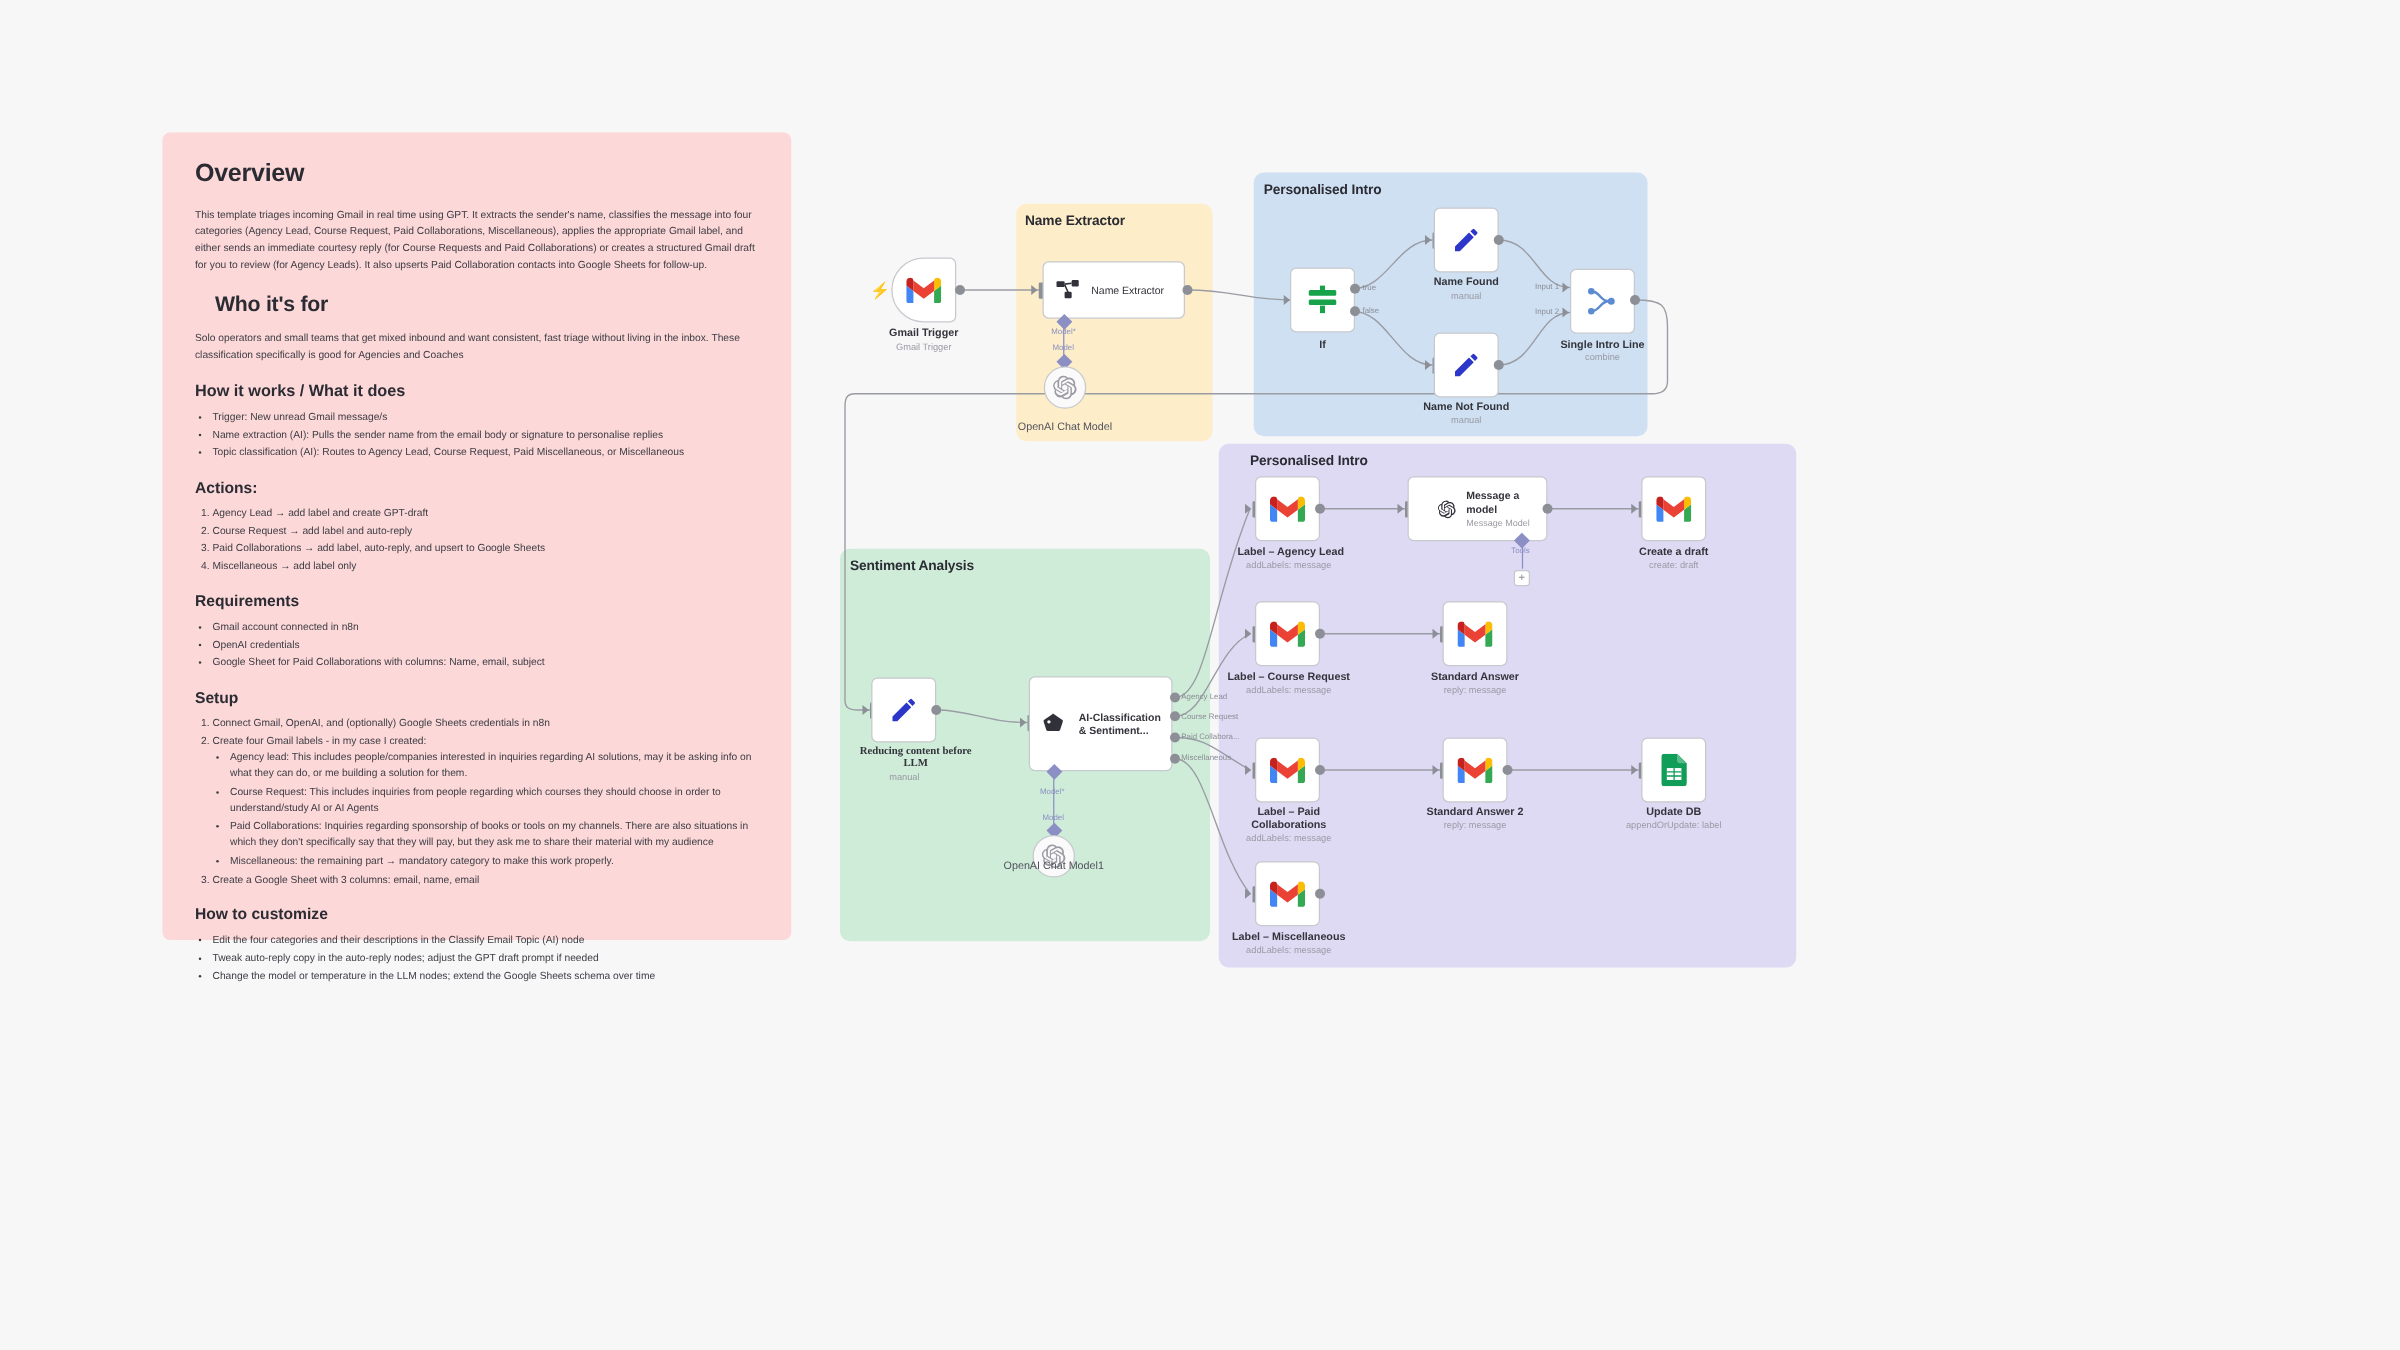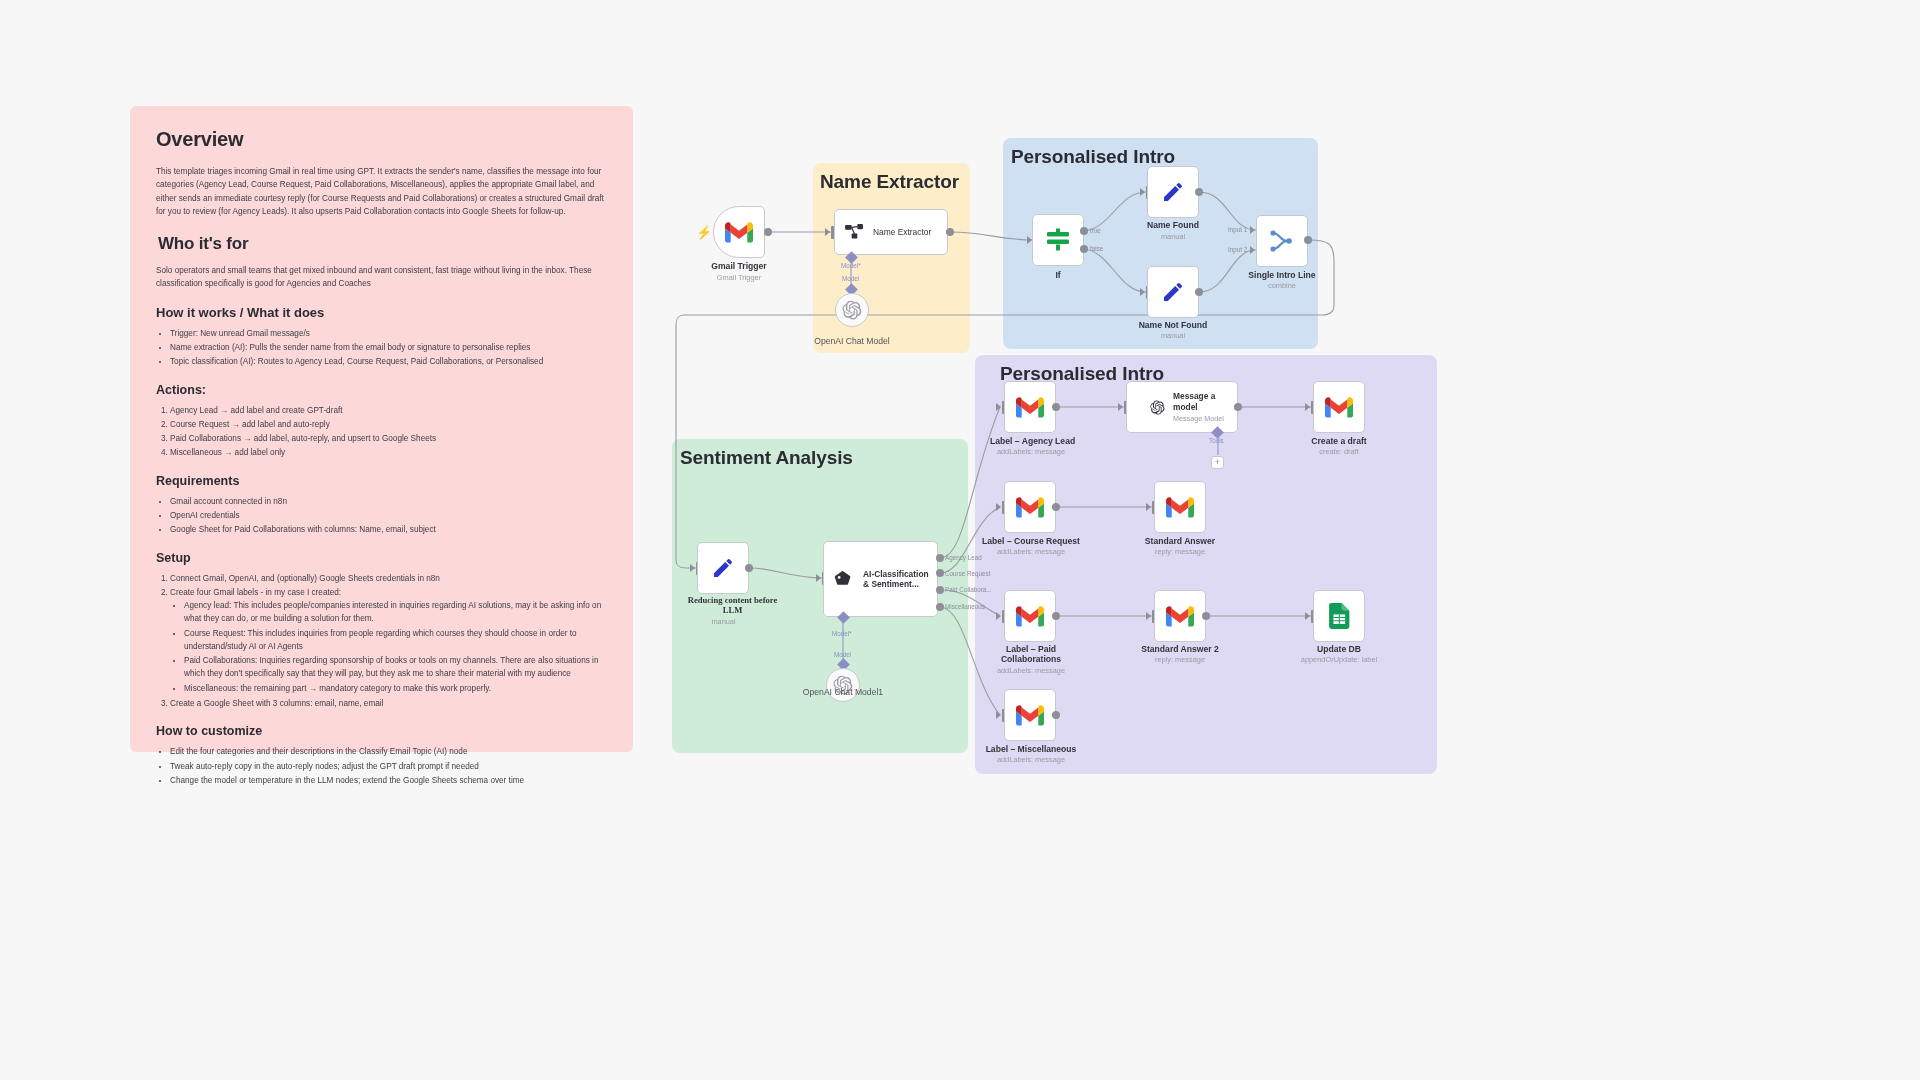--- a/index.html
+++ b/index.html
@@ -18,40 +18,40 @@
     border-radius: 6px;
     padding: 22px 26px 20px 26px;
     color: #3d3d45;
   }
   .sticky h1 {
     font-size: 20px; font-weight: 700; color: #2b2b33;
     margin-bottom: 14px; letter-spacing: -0.2px;
   }
   .sticky h2 {
     font-size: 17px; font-weight: 700; color: #2b2b33;
-    margin: 16px 0 10px 2px; letter-spacing: -0.2px;
+    margin: 16px 0 10px 16px; letter-spacing: -0.2px;
   }
   .sticky h3 {
     font-size: 12.5px; font-weight: 700; color: #2b2b33;
     margin: 14px 0 7px 0;
   }
   .sticky p { font-size: 8.2px; line-height: 1.62; margin-bottom: 4px; }
   .sticky ul, .sticky ol { margin: 0 0 2px 14px; }
   .sticky li { font-size: 8.2px; line-height: 1.62; margin-bottom: 1px; }
   .sticky ol { list-style-type: decimal; }
   .sticky ul { list-style-type: disc; }
 
   
   .group {
     position: absolute;
     border-radius: 8px;
   }
   .group-title {
     position: absolute;
-    font-size: 19px; font-weight: 700; color: #2b2b33;
+    font-size: 11px; font-weight: 700; color: #2b2b33;
     letter-spacing: -0.1px;
     white-space: nowrap;
   }
 
   
   .node {
     position: absolute;
     background: #ffffff;
     border: 1px solid #c6c9cd;
     border-radius: 5px;
@@ -187,21 +187,21 @@
     <h1>Overview</h1>
     <p>This template triages incoming Gmail in real time using GPT. It extracts the sender's name, classifies the message into four categories (Agency Lead, Course Request, Paid Collaborations, Miscellaneous), applies the appropriate Gmail label, and either sends an immediate courtesy reply (for Course Requests and Paid Collaborations) or creates a structured Gmail draft for you to review (for Agency Leads). It also upserts Paid Collaboration contacts into Google Sheets for follow-up.</p>
 
     <h2>Who it's for</h2>
     <p>Solo operators and small teams that get mixed inbound and want consistent, fast triage without living in the inbox. These classification specifically is good for Agencies and Coaches</p>
 
     <h3 style="font-size:13px;">How it works / What it does</h3>
     <ul>
       <li>Trigger: New unread Gmail message/s</li>
       <li>Name extraction (AI): Pulls the sender name from the email body or signature to personalise replies</li>
-      <li>Topic classification (AI): Routes to Agency Lead, Course Request, Paid Collaborations, or Personalised</li>
+      <li>Topic classification (AI): Routes to Agency Lead, Course Request, Paid Miscellaneous, or Miscellaneous</li>
     </ul>
 
     <h3>Actions:</h3>
     <ol>
       <li>Agency Lead → add label and create GPT-draft</li>
       <li>Course Request → add label and auto-reply</li>
       <li>Paid Collaborations → add label, auto-reply, and upsert to Google Sheets</li>
       <li>Miscellaneous → add label only</li>
     </ol>
 

